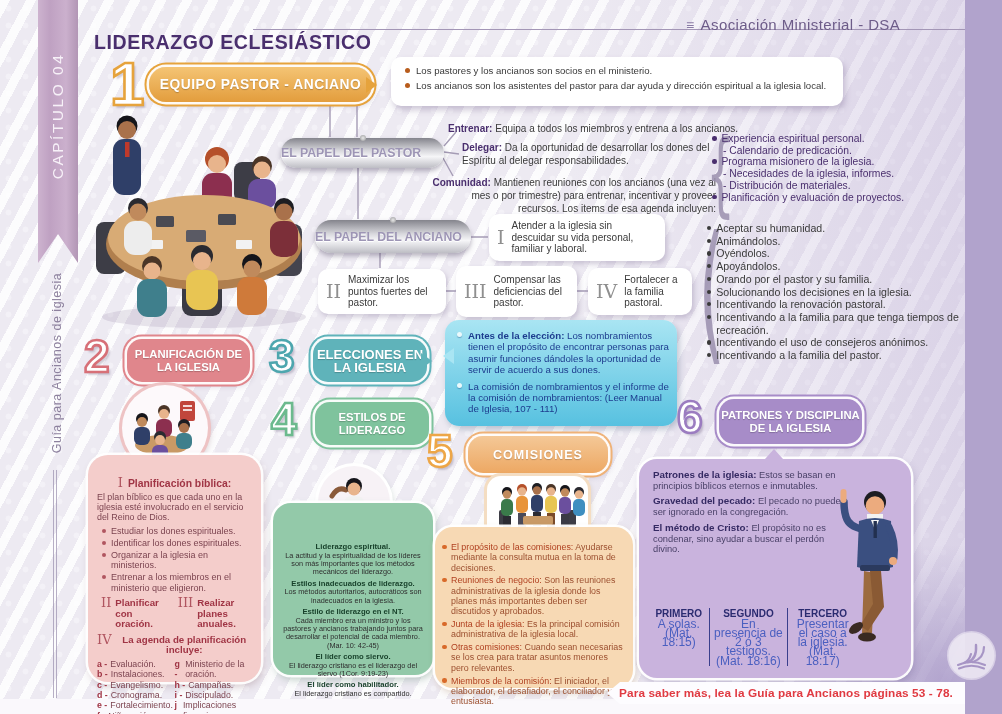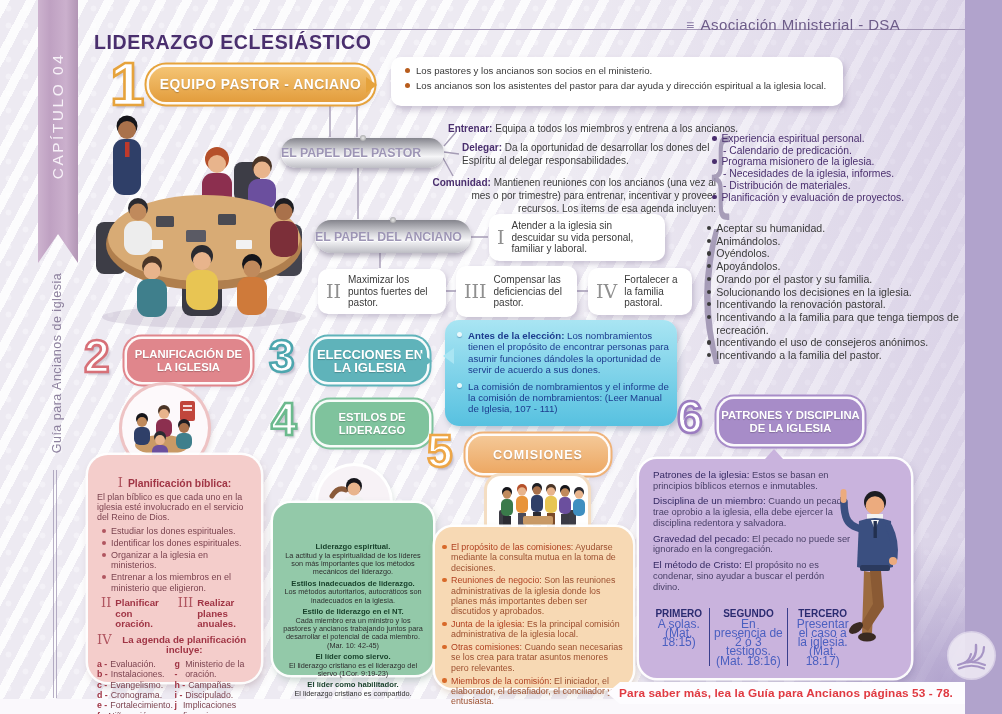--- a/index.html
+++ b/index.html
@@ -148,21 +148,21 @@
   #box5{position:absolute;left:435px;top:527px;width:198px;height:161px;background:#f7d9b4;border-radius:18px;
     box-shadow:0 0 0 2.5px rgba(255,255,255,.95),2px 4px 8px rgba(140,90,40,.3);padding:15px 8px 4px 16px}
   .o-item{position:relative;margin-bottom:2.5px;font-size:8.9px;line-height:10.3px;color:#9c5030}
   .o-item::before{content:"";position:absolute;left:-9px;top:2.5px;width:4.5px;height:4.5px;border-radius:50%;background:#d86a2a}
   .o-label{font-weight:normal;color:#b04020}
 
   #box6{position:absolute;left:639px;top:459px;width:272px;height:219px;background:#c9b3dd;border-radius:18px;
     box-shadow:0 0 0 2.5px rgba(255,255,255,.95),2px 4px 8px rgba(90,70,130,.35);padding:11px 12px 6px 14px}
   #box6::before{content:"";position:absolute;top:-10px;left:126px;border:9px solid transparent;border-bottom:10px solid #c9b3dd;border-top:0}
   .p-item{width:198px;margin-bottom:4.5px;font-size:9.3px;line-height:10.9px;color:#4a4168}
-  .p-label{font-weight:normal;color:#352a63;font-size:9.8px}
+  .p-label{font-weight:bold;color:#352a63;font-size:9.8px}
   .steps{position:absolute;left:10px;bottom:12px;display:flex;width:208px}
   .step{text-align:center;padding:0 4px}
   .step+.step{border-left:1.4px solid #3a3f8c}
   .s-t{font-weight:bold;color:#2b2b70;font-size:10px;margin-bottom:1px}
   .s-x{color:#4a5fc0;font-size:12px;line-height:9.3px}
   .man6{position:absolute;right:2px;top:28px;width:80px;height:184px}
 
   #illus{position:absolute;left:86px;top:104px;width:232px;height:230px}
   #footer{position:absolute;left:607px;top:682px;width:358px;height:22px;background:#fdfcff;
     clip-path:polygon(0 50%,13px 0,100% 0,100% 100%,13px 100%);display:flex;align-items:center;
@@ -574,24 +574,20 @@
   </div>
 
   <div class="big-num" id="num6">6</div>
   <div class="banner" id="ban6">
     <span class="t">PATRONES Y DISCIPLINA DE LA IGLESIA</span>
   </div>
   <div id="box6">
     <div class="p-item">
       <span class="p-label">Patrones de la iglesia:</span>
       <span>Estos se basan en principios bíblicos eternos e inmutables.</span>
-    </div>
-    <div class="p-item">
-      <span class="p-label">Disciplina de un miembro:</span>
-      <span>Cuando un pecado trae oprobio a la iglesia, ella debe ejercer la disciplina redentora y salvadora.</span>
     </div>
     <div class="p-item">
       <span class="p-label">Gravedad del pecado:</span>
       <span>El pecado no puede ser ignorado en la congregación.</span>
     </div>
     <div class="p-item">
       <span class="p-label">El método de Cristo:</span>
       <span>El propósito no es condenar, sino ayudar a buscar el perdón divino.</span>
     </div>
     <div class="steps">

